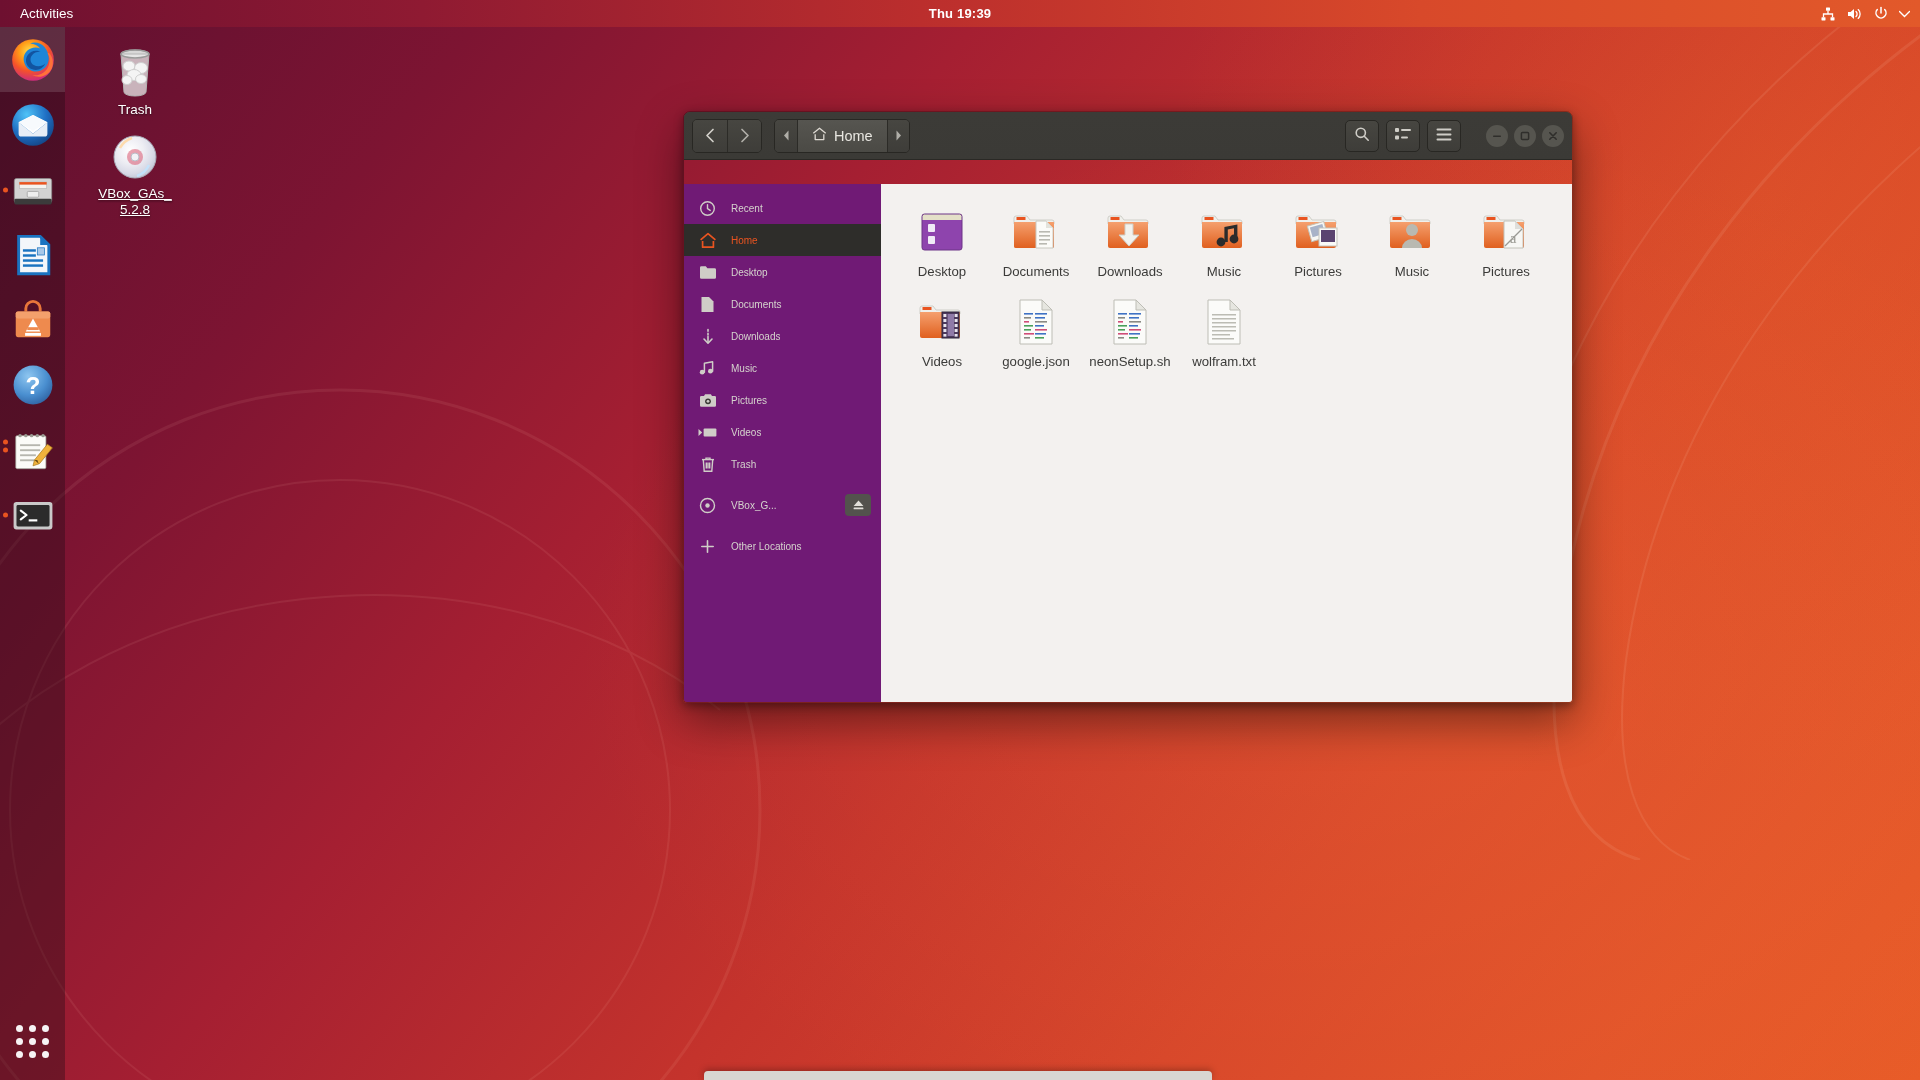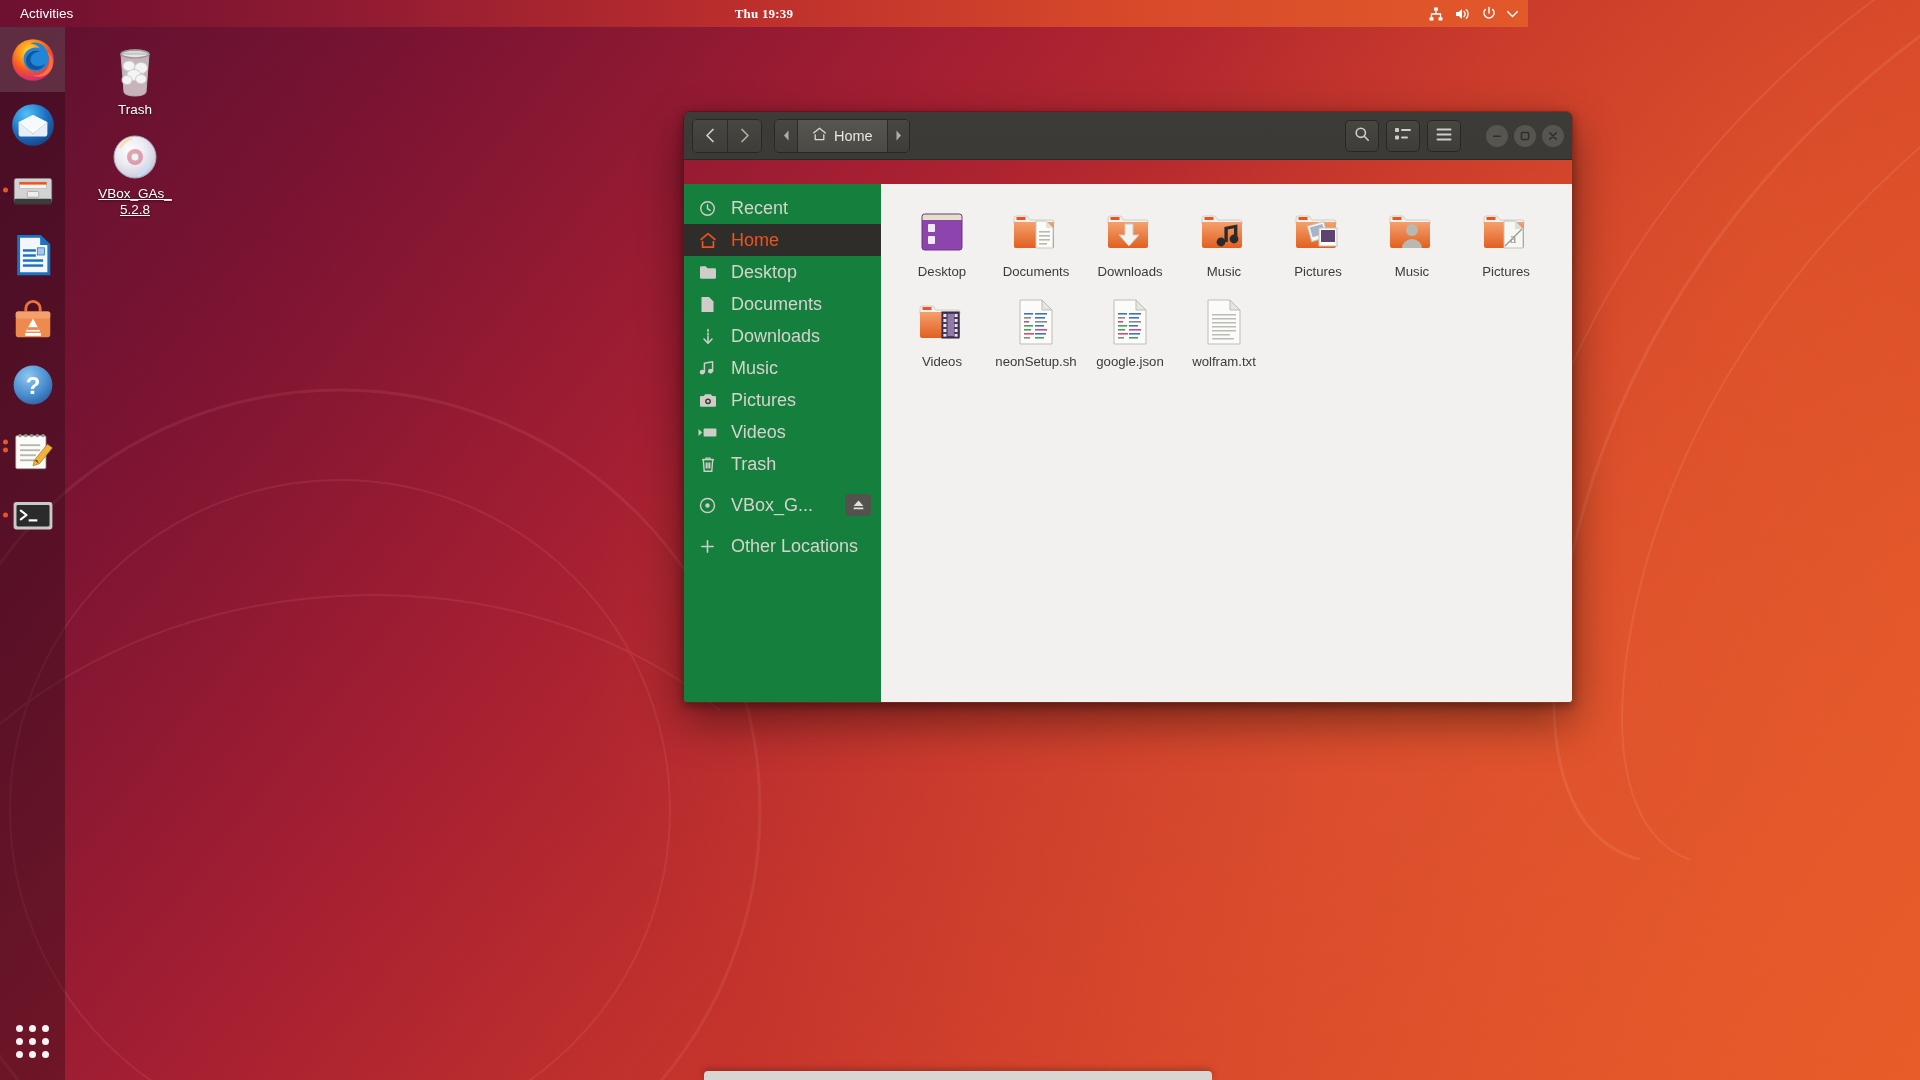--- a/index.html
+++ b/index.html
@@ -16,29 +16,29 @@
       linear-gradient(128deg, #5d1030 0%, #7d1432 18%, #a51f32 36%, #c4332c 55%, #d6452a 72%, #e2542a 88%, #e85c28 100%);
   }
 
   
   .wall-deco { position:absolute; inset:0; overflow:hidden; pointer-events:none; }
   .wall-deco svg { position:absolute; right:-120px; top:-40px; opacity:0.10; }
   .wall-deco svg.b { left:-260px; right:auto; top:380px; opacity:0.085; }
 
   
   #top-panel {
-    position: absolute; top:0; left:0; width:1528px; height:27px;
+    position: absolute; top:0; left:0; width:1920px; height:27px;
     background: linear-gradient(90deg, #6e1030 0%, #8f1a32 22%, #bb2e2d 48%, #d8492a 74%, #e2592a 100%);
     display:flex; align-items:center; z-index: 60;
     color:#ffffff; font-size:13.5px;
   }
   #top-panel .activities { margin-left:12px; padding:2px 8px; border-radius:4px; cursor:pointer; }
   #top-panel .clock {
     position:absolute; left:50%; transform:translateX(-50%);
-    font-weight:bold; font-size:13px; letter-spacing:0.2px;font-family:Liberation Serif, serif;
+    font-weight:bold; font-size:13px; letter-spacing:0.2px;
   }
   #top-panel .tray { position:absolute; right:10px; display:flex; align-items:center; gap:10px; }
   #top-panel .tray svg { display:block; }
 
   
   #dock {
     position:absolute; left:0; top:27px; width:65px; height:1053px;
     background: rgba(28,10,20,0.36);
     z-index: 55;
     display:flex; flex-direction:column; align-items:center;
@@ -109,22 +109,22 @@
     display:flex; align-items:center; justify-content:center; cursor:pointer; color:#cfcdc7;
   }
   .wincontrols { display:flex; align-items:center; gap:6px; margin-left:10px; padding-left:8px; }
   .wc {
     width:22px; height:22px; border-radius:50%; background:#56554f;
     display:flex; align-items:center; justify-content:center; cursor:pointer;
     color:#d6d4ce;
   }
   #win-body { flex:1 1 auto; display:flex; min-height:0; }
   #sidebar {
-    width:197px; flex:0 0 197px; background:#15803d; color:#d5d3cd;
-    padding-top:8px; overflow:hidden; font-size:18px;
+    width:197px; flex:0 0 197px; background:#701a75; color:#d5d3cd;
+    padding-top:8px; overflow:hidden; font-size:10px;
   }
   .side-item {
     height:32px; display:flex; align-items:center; gap:14px;
     padding:0 10px 0 14px; cursor:pointer; position:relative;
   }
   .side-item.selected { background:#2e2d2a; color:#e95420; }
   .side-item.selected .si-ic { color:#e95420; }
   .si-ic { width:19px; height:19px; flex:0 0 19px; display:flex; align-items:center; justify-content:center; color:#cfcdc7; }
   .si-label { white-space:nowrap; overflow:hidden; text-overflow:ellipsis; }
   .eject {
@@ -778,21 +778,21 @@
                 <rect x="22" y="28" width="9" height="1.6" fill="#3f72c4"></rect>
                <rect x="11" y="32" width="7" height="1.6" fill="#4aa05a"></rect>
                 <rect x="22" y="32" width="12" height="1.6" fill="#cf4d78"></rect>
                <rect x="11" y="36" width="10" height="1.6" fill="#cf4d78"></rect>
                 <rect x="22" y="36" width="11" height="1.6" fill="#3f72c4"></rect>
                <rect x="11" y="40" width="6" height="1.6" fill="#8a8a84"></rect>
                 <rect x="22" y="40" width="9" height="1.6" fill="#4aa05a"></rect>
               </g>
           </svg>
         </div>
-        <div class="nm">neonSetup.sh</div>
+        <div class="nm">google.json</div>
       </div>
 
       <div class="fi">
         <div class="thumb">
           <svg width="46" height="50" viewBox="0 0 46 50">
             <path d="M7 3 h22 l10 10 v34 H7z" fill="#fbfbf9" stroke="#bdbdb5"></path>
             <path d="M29 3 v10 h10z" fill="#e6e6e0" stroke="#bdbdb5"></path>
             <g>
                 <rect x="11" y="16" width="9" height="1.6" fill="#3f72c4"></rect>
                 <rect x="22" y="16" width="12" height="1.6" fill="#3f72c4"></rect>
@@ -804,21 +804,21 @@
                 <rect x="22" y="28" width="9" height="1.6" fill="#3f72c4"></rect>
                <rect x="11" y="32" width="7" height="1.6" fill="#4aa05a"></rect>
                 <rect x="22" y="32" width="12" height="1.6" fill="#cf4d78"></rect>
                <rect x="11" y="36" width="10" height="1.6" fill="#cf4d78"></rect>
                 <rect x="22" y="36" width="11" height="1.6" fill="#3f72c4"></rect>
                <rect x="11" y="40" width="6" height="1.6" fill="#8a8a84"></rect>
                 <rect x="22" y="40" width="9" height="1.6" fill="#4aa05a"></rect>
               </g>
           </svg>
         </div>
-        <div class="nm">google.json</div>
+        <div class="nm">neonSetup.sh</div>
       </div>
 
       <div class="fi">
         <div class="thumb">
           <svg width="46" height="50" viewBox="0 0 46 50">
             <path d="M7 3 h22 l10 10 v34 H7z" fill="#fbfbf9" stroke="#bdbdb5"></path>
             <path d="M29 3 v10 h10z" fill="#e6e6e0" stroke="#bdbdb5"></path>
             <g fill="#bcbcb4">
               <rect x="11" y="17" width="24" height="1.5"></rect>
                 <rect x="11" y="21" width="24" height="1.5"></rect>

